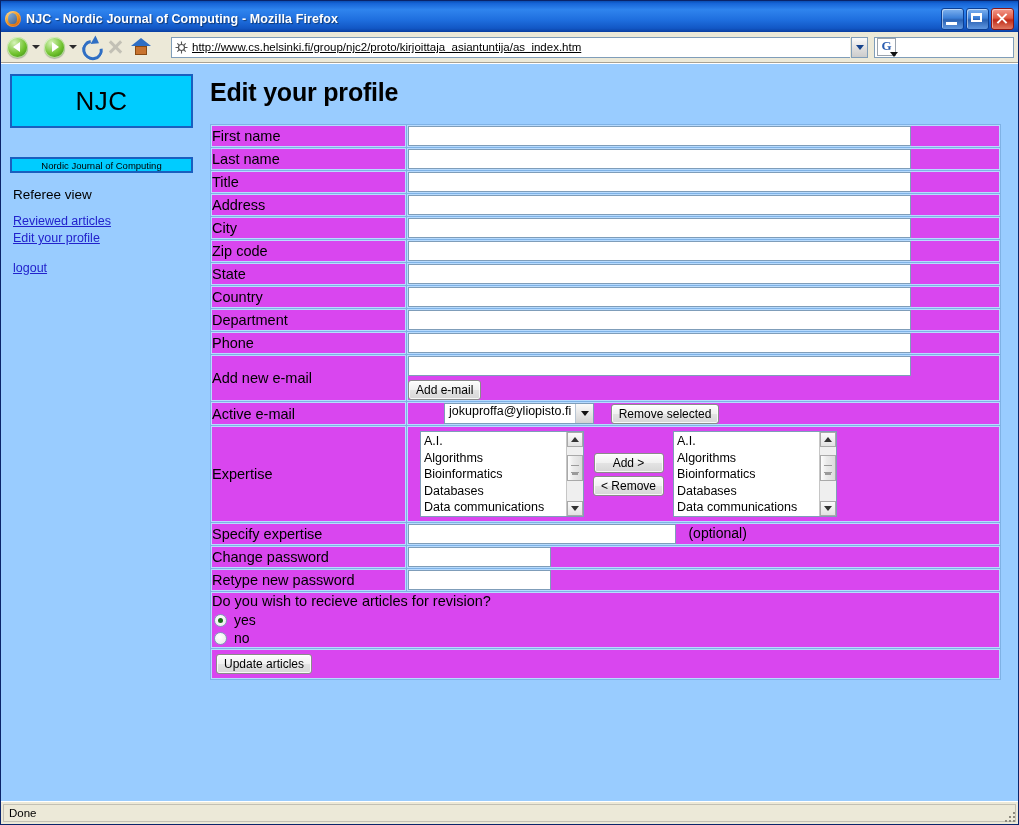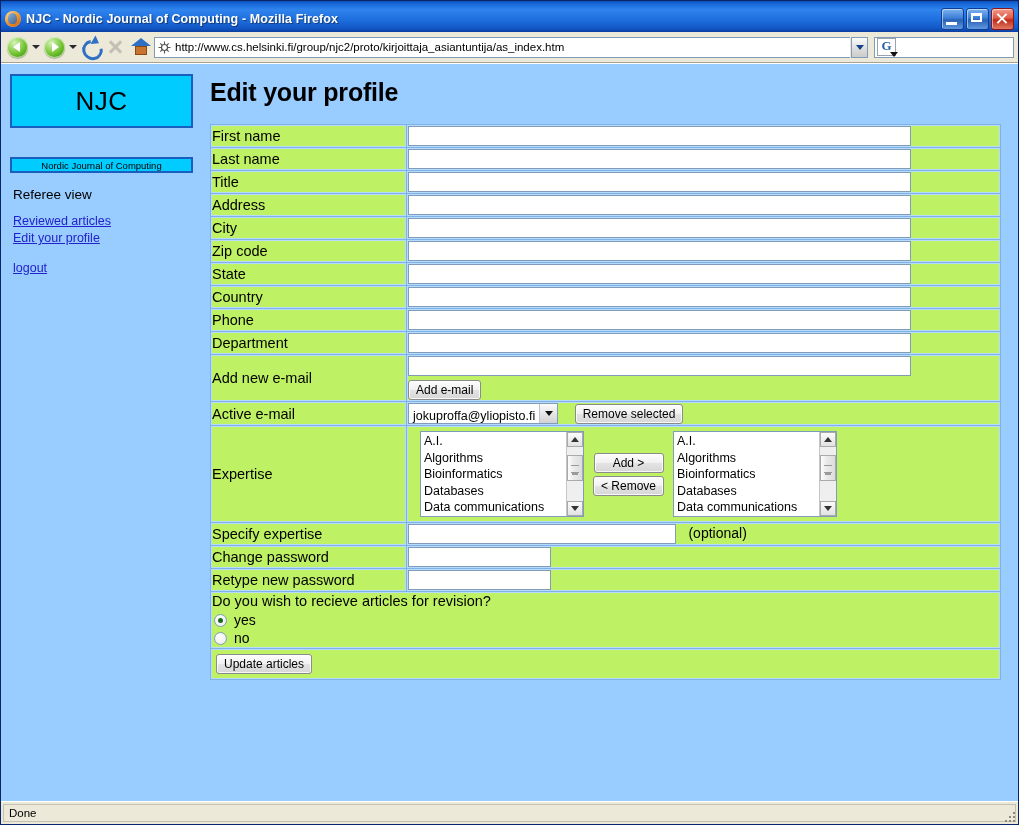--- a/index.html
+++ b/index.html
@@ -72,21 +72,21 @@
     border:3px solid #2f6fc4;border-radius:50%;border-top-color:transparent;transform:rotate(35deg);}
   .reloadicon:after{content:"";position:absolute;right:0px;top:1px;width:0;height:0;
     border-left:5px solid transparent;border-right:5px solid transparent;border-bottom:7px solid #2f6fc4;transform:rotate(120deg);}
   .stopicon{width:18px;height:18px;position:relative;opacity:.35;}
   .stopicon i{position:absolute;left:7px;top:1px;width:3px;height:16px;background:#777;}
   .stopicon i.a{transform:rotate(45deg);} .stopicon i.b{transform:rotate(-45deg);}
   .homeicon{width:20px;height:18px;position:relative;}
   .homeicon .roof{position:absolute;left:0;top:0;width:0;height:0;border-left:10px solid transparent;border-right:10px solid transparent;border-bottom:8px solid #2f6fc4;}
   .homeicon .body{position:absolute;left:4px;top:8px;width:12px;height:9px;background:#c8732f;border:1px solid #8a4a12;box-sizing:border-box;}
   .urlwrap{flex:1 1 auto;display:flex;align-items:center;height:21px;background:#fff;
-    border:1px solid #7f9db9;border-right:none;margin-left:0;box-sizing:border-box;min-width:0;}
+    border:1px solid #7f9db9;border-right:none;margin-left:17px;box-sizing:border-box;min-width:0;text-decoration:underline;}
   .urlicon{width:19px;flex:0 0 19px;display:flex;align-items:center;justify-content:center;}
   .urlicon svg{display:block;}
   .urltext{flex:1 1 auto;font-size:11.5px;color:#000;white-space:nowrap;overflow:hidden;
     text-overflow:ellipsis;padding-left:1px;}
   .urldrop{width:17px;flex:0 0 17px;height:21px;border:1px solid #7f9db9;box-sizing:border-box;
     background:linear-gradient(to bottom,#fbfbfb,#dedede 55%,#cccccc);display:flex;align-items:center;justify-content:center;}
   .urldrop:after{content:"";width:0;height:0;border-left:4px solid transparent;border-right:4px solid transparent;border-top:5px solid #15428b;}
   .searchwrap{flex:0 0 140px;height:21px;background:#fff;border:1px solid #7f9db9;box-sizing:border-box;
     margin-left:5px;display:flex;align-items:center;padding-left:2px;}
   .glogo{width:17px;height:16px;border:1px solid #9aa3ad;background:#fff;font-size:13px;line-height:14px;
@@ -108,39 +108,39 @@
   .refview{font-size:13.5px;color:#000;margin:14px 0 0 3px;}
   .navlinks{margin:11px 0 0 3px;line-height:17px;}
   .navlinks a,.logoutlink a{font-size:12.5px;color:#2222cc;text-decoration:underline;display:block;cursor:pointer;}
   .logoutlink{margin:14px 0 0 3px;}
 
   .content{flex:1 1 auto;padding:14px 14px 0 4px;box-sizing:border-box;}
   h1.pagetitle{font-size:25px;margin:0 0 17px 0;font-weight:bold;color:#000;
     font-family:"Liberation Sans",sans-serif;letter-spacing:-.2px;}
 
   table.form{border-collapse:separate;border-spacing:1px;width:791px;background:#7fb2e5;}
-  table.form td{background:#bef264;vertical-align:middle;padding:0;}
+  table.form td{background:#d946ef;vertical-align:middle;padding:0;}
   td.lbl{width:195px;padding:3px 0 3px 5px;font-size:14.5px;color:#000;
     border:1px solid #b7dbff;box-sizing:border-box;}
   td.fld{padding:2px 3px 2px 3px;border:1px solid #b7dbff;box-sizing:border-box;}
   td.wide{border:1px solid #b7dbff;box-sizing:border-box;padding:3px 0 3px 5px;}
 
   input.txt{height:20px;box-sizing:border-box;border:1px solid #7f9db9;background:#fff;
     font-family:"Liberation Sans",sans-serif;font-size:12px;padding:1px 2px;outline:none;}
   input.big{width:503px;}
   input.pw{width:143px;}
   input.spec{width:268px;}
 
   button.btn{font-family:"Liberation Sans",sans-serif;font-size:12px;color:#000;
     background:linear-gradient(to bottom,#fdfdfd,#f1f1f1 48%,#e3e3e3 52%,#d6d6d6);
     border:1px solid #8b8b8b;border-radius:3px;padding:2px 7px;cursor:pointer;
     box-shadow:inset 0 0 0 1px rgba(255,255,255,.8);}
 
-  .selwrap{display:inline-flex;align-items:flex-end;height:21px;border:1px solid #7f9db9;background:#fff;
-    box-sizing:border-box;vertical-align:middle;}
+  .selwrap{display:inline-flex;align-items:flex-start;height:21px;border:1px solid #7f9db9;background:#fff;
+    box-sizing:border-box;vertical-align:middle;margin-left:36px;}
   .selwrap .val{font-size:12.5px;padding:0 4px 0 4px;white-space:nowrap;color:#000;}
   .selwrap .btn-arrow{width:17px;height:19px;border-left:1px solid #b9c6d4;
     background:linear-gradient(to bottom,#fbfbfb,#e4e4e4 55%,#d2d2d2);
     display:flex;align-items:center;justify-content:center;}
   .selwrap .btn-arrow:after{content:"";width:0;height:0;border-left:4px solid transparent;
     border-right:4px solid transparent;border-top:5px solid #111;}
 
   
   .dual{display:flex;align-items:center;gap:0;padding:4px 12px;}
   .listbox{width:164px;height:86px;border:1px solid #7f9db9;background:#fff;display:flex;
@@ -313,27 +313,27 @@
                 <input class="txt big" type="text" value="" style="">
               </td>
             </tr>
             <tr>
               <td class="lbl">Country</td>
               <td class="fld">
                 <input class="txt big" type="text" value="" style="">
               </td>
             </tr>
             <tr>
+              <td class="lbl">Department</td>
+              <td class="fld">
+                <input class="txt big" type="text" value="" style="">
+              </td>
+            </tr>
+            <tr>
               <td class="lbl">Phone</td>
-              <td class="fld">
-                <input class="txt big" type="text" value="" style="">
-              </td>
-            </tr>
-            <tr>
-              <td class="lbl">Department</td>
               <td class="fld">
                 <input class="txt big" type="text" value="" style="">
               </td>
             </tr>
 
             <tr>
               <td class="lbl">Add new e-mail</td>
               <td class="fld">
                 <input class="txt big" type="text" value="" style="">
                 <div style="padding-top:4px;">

